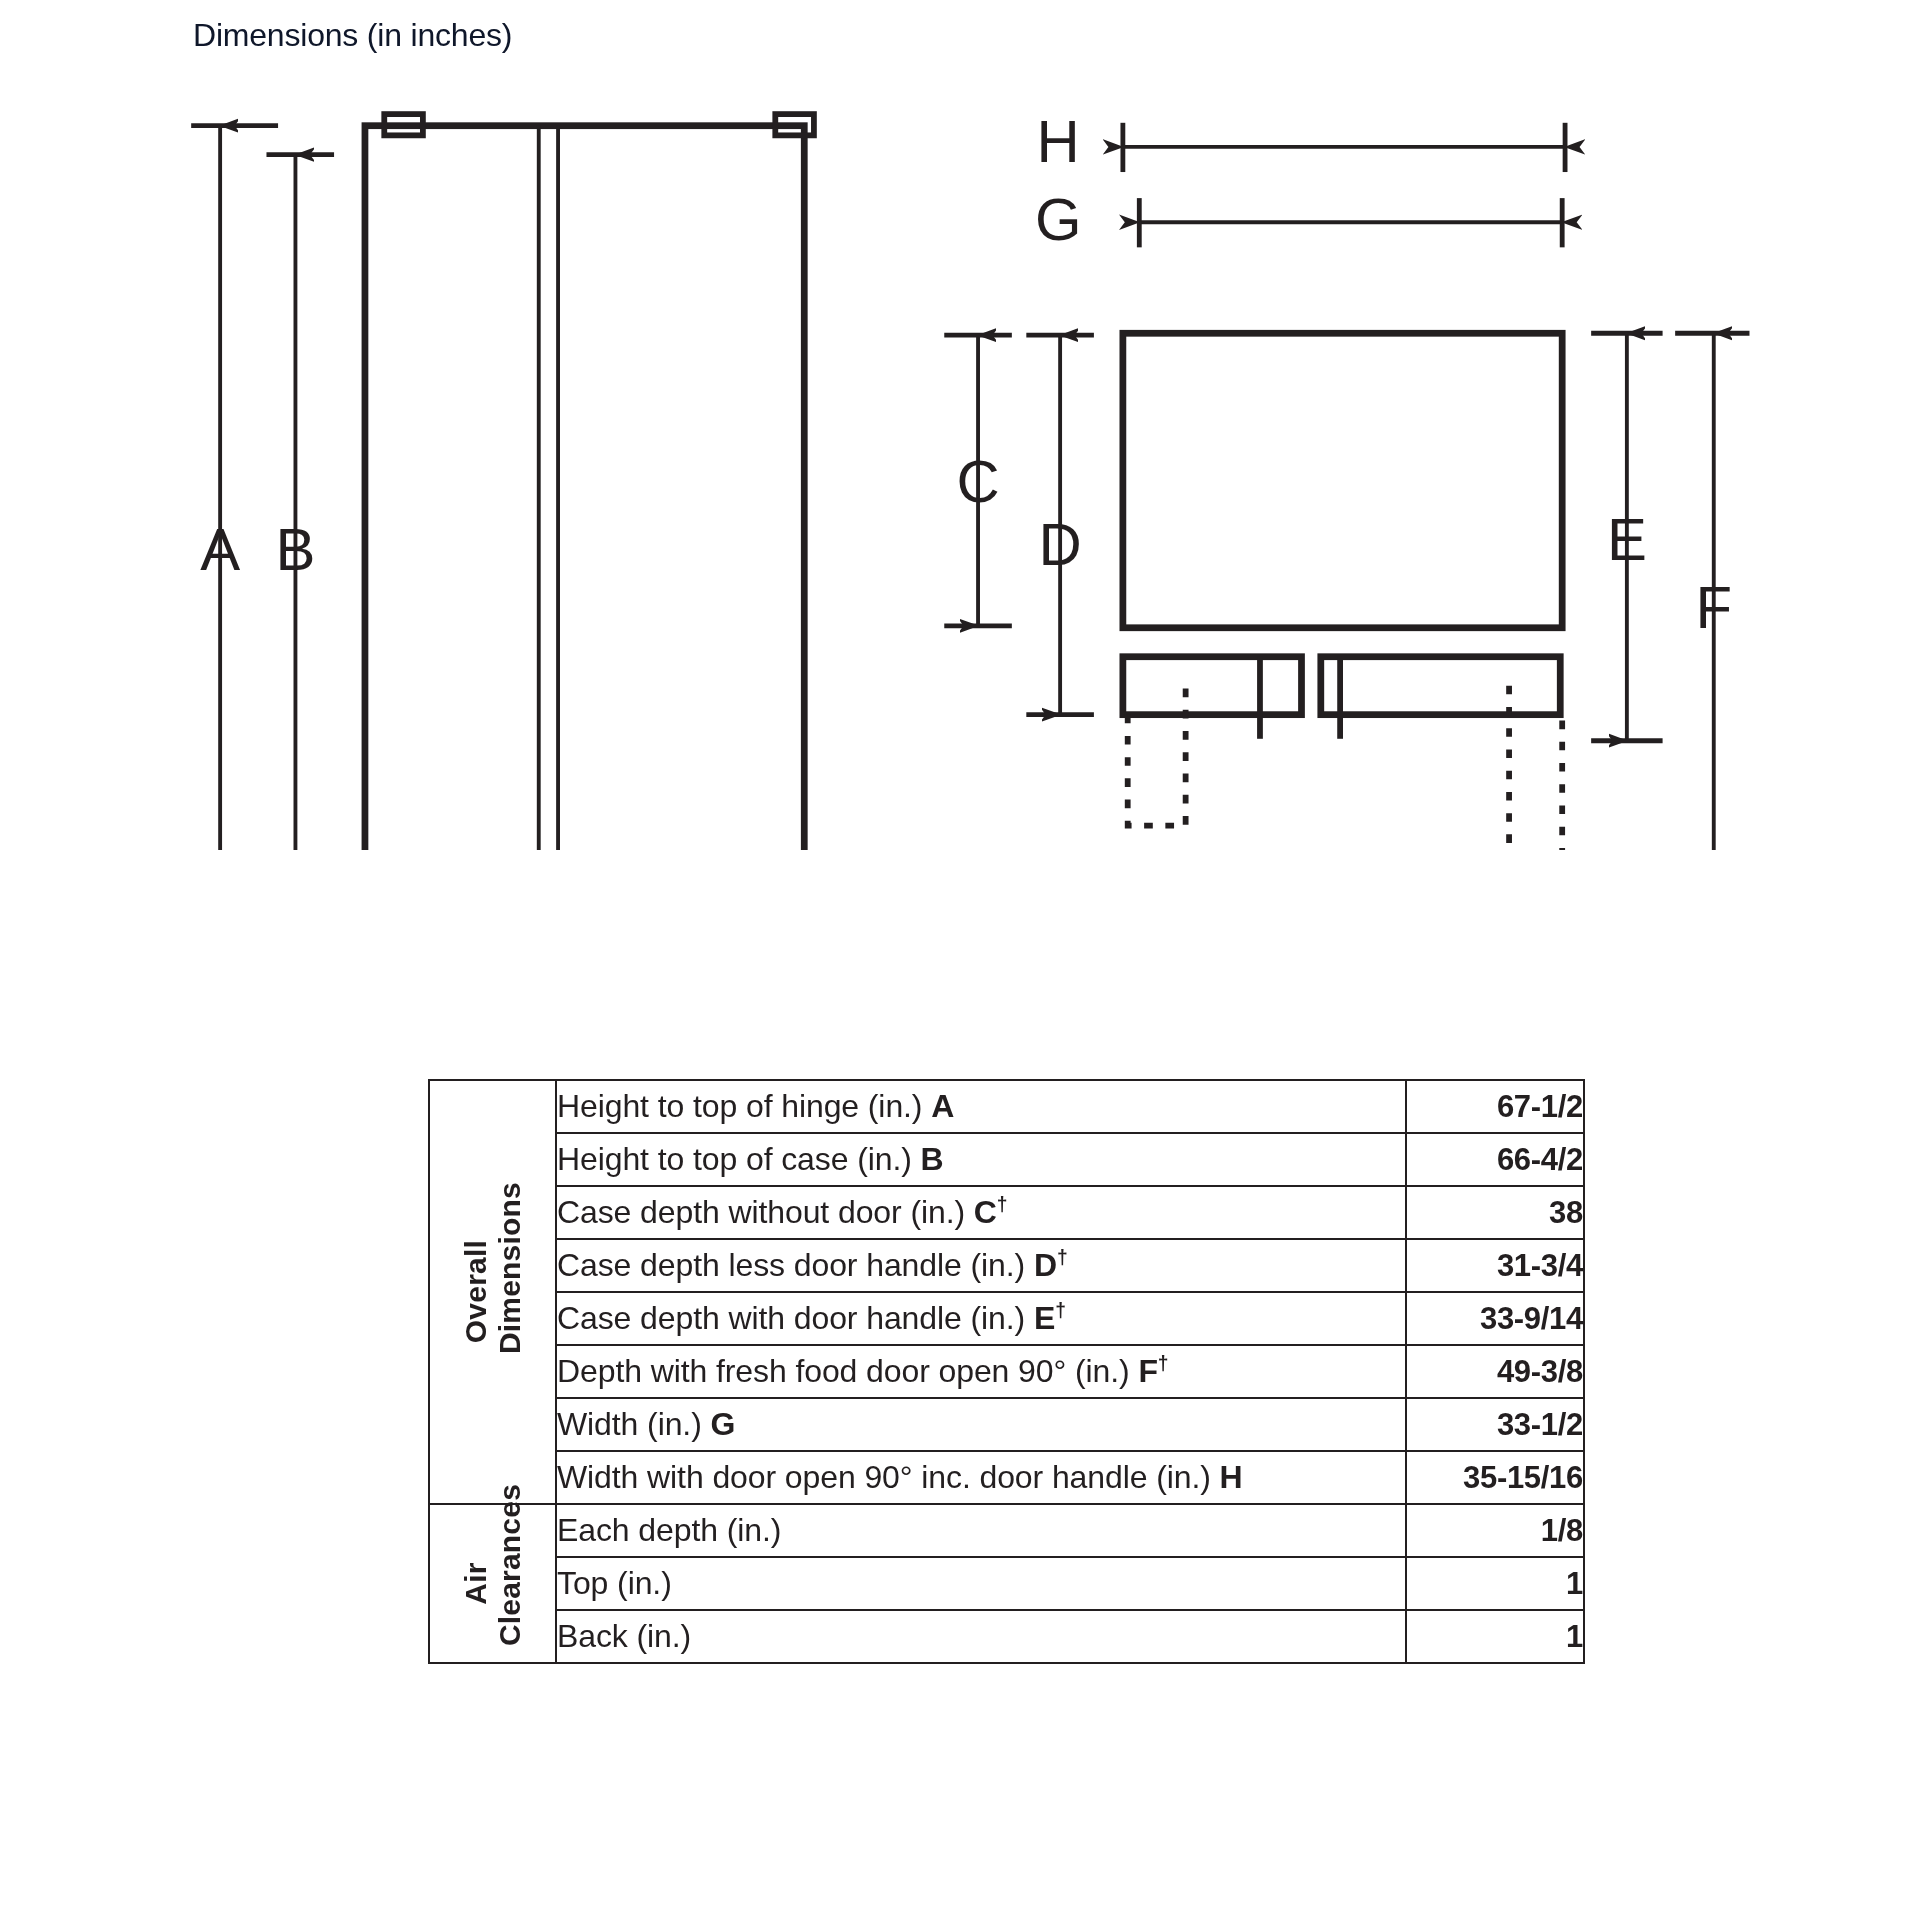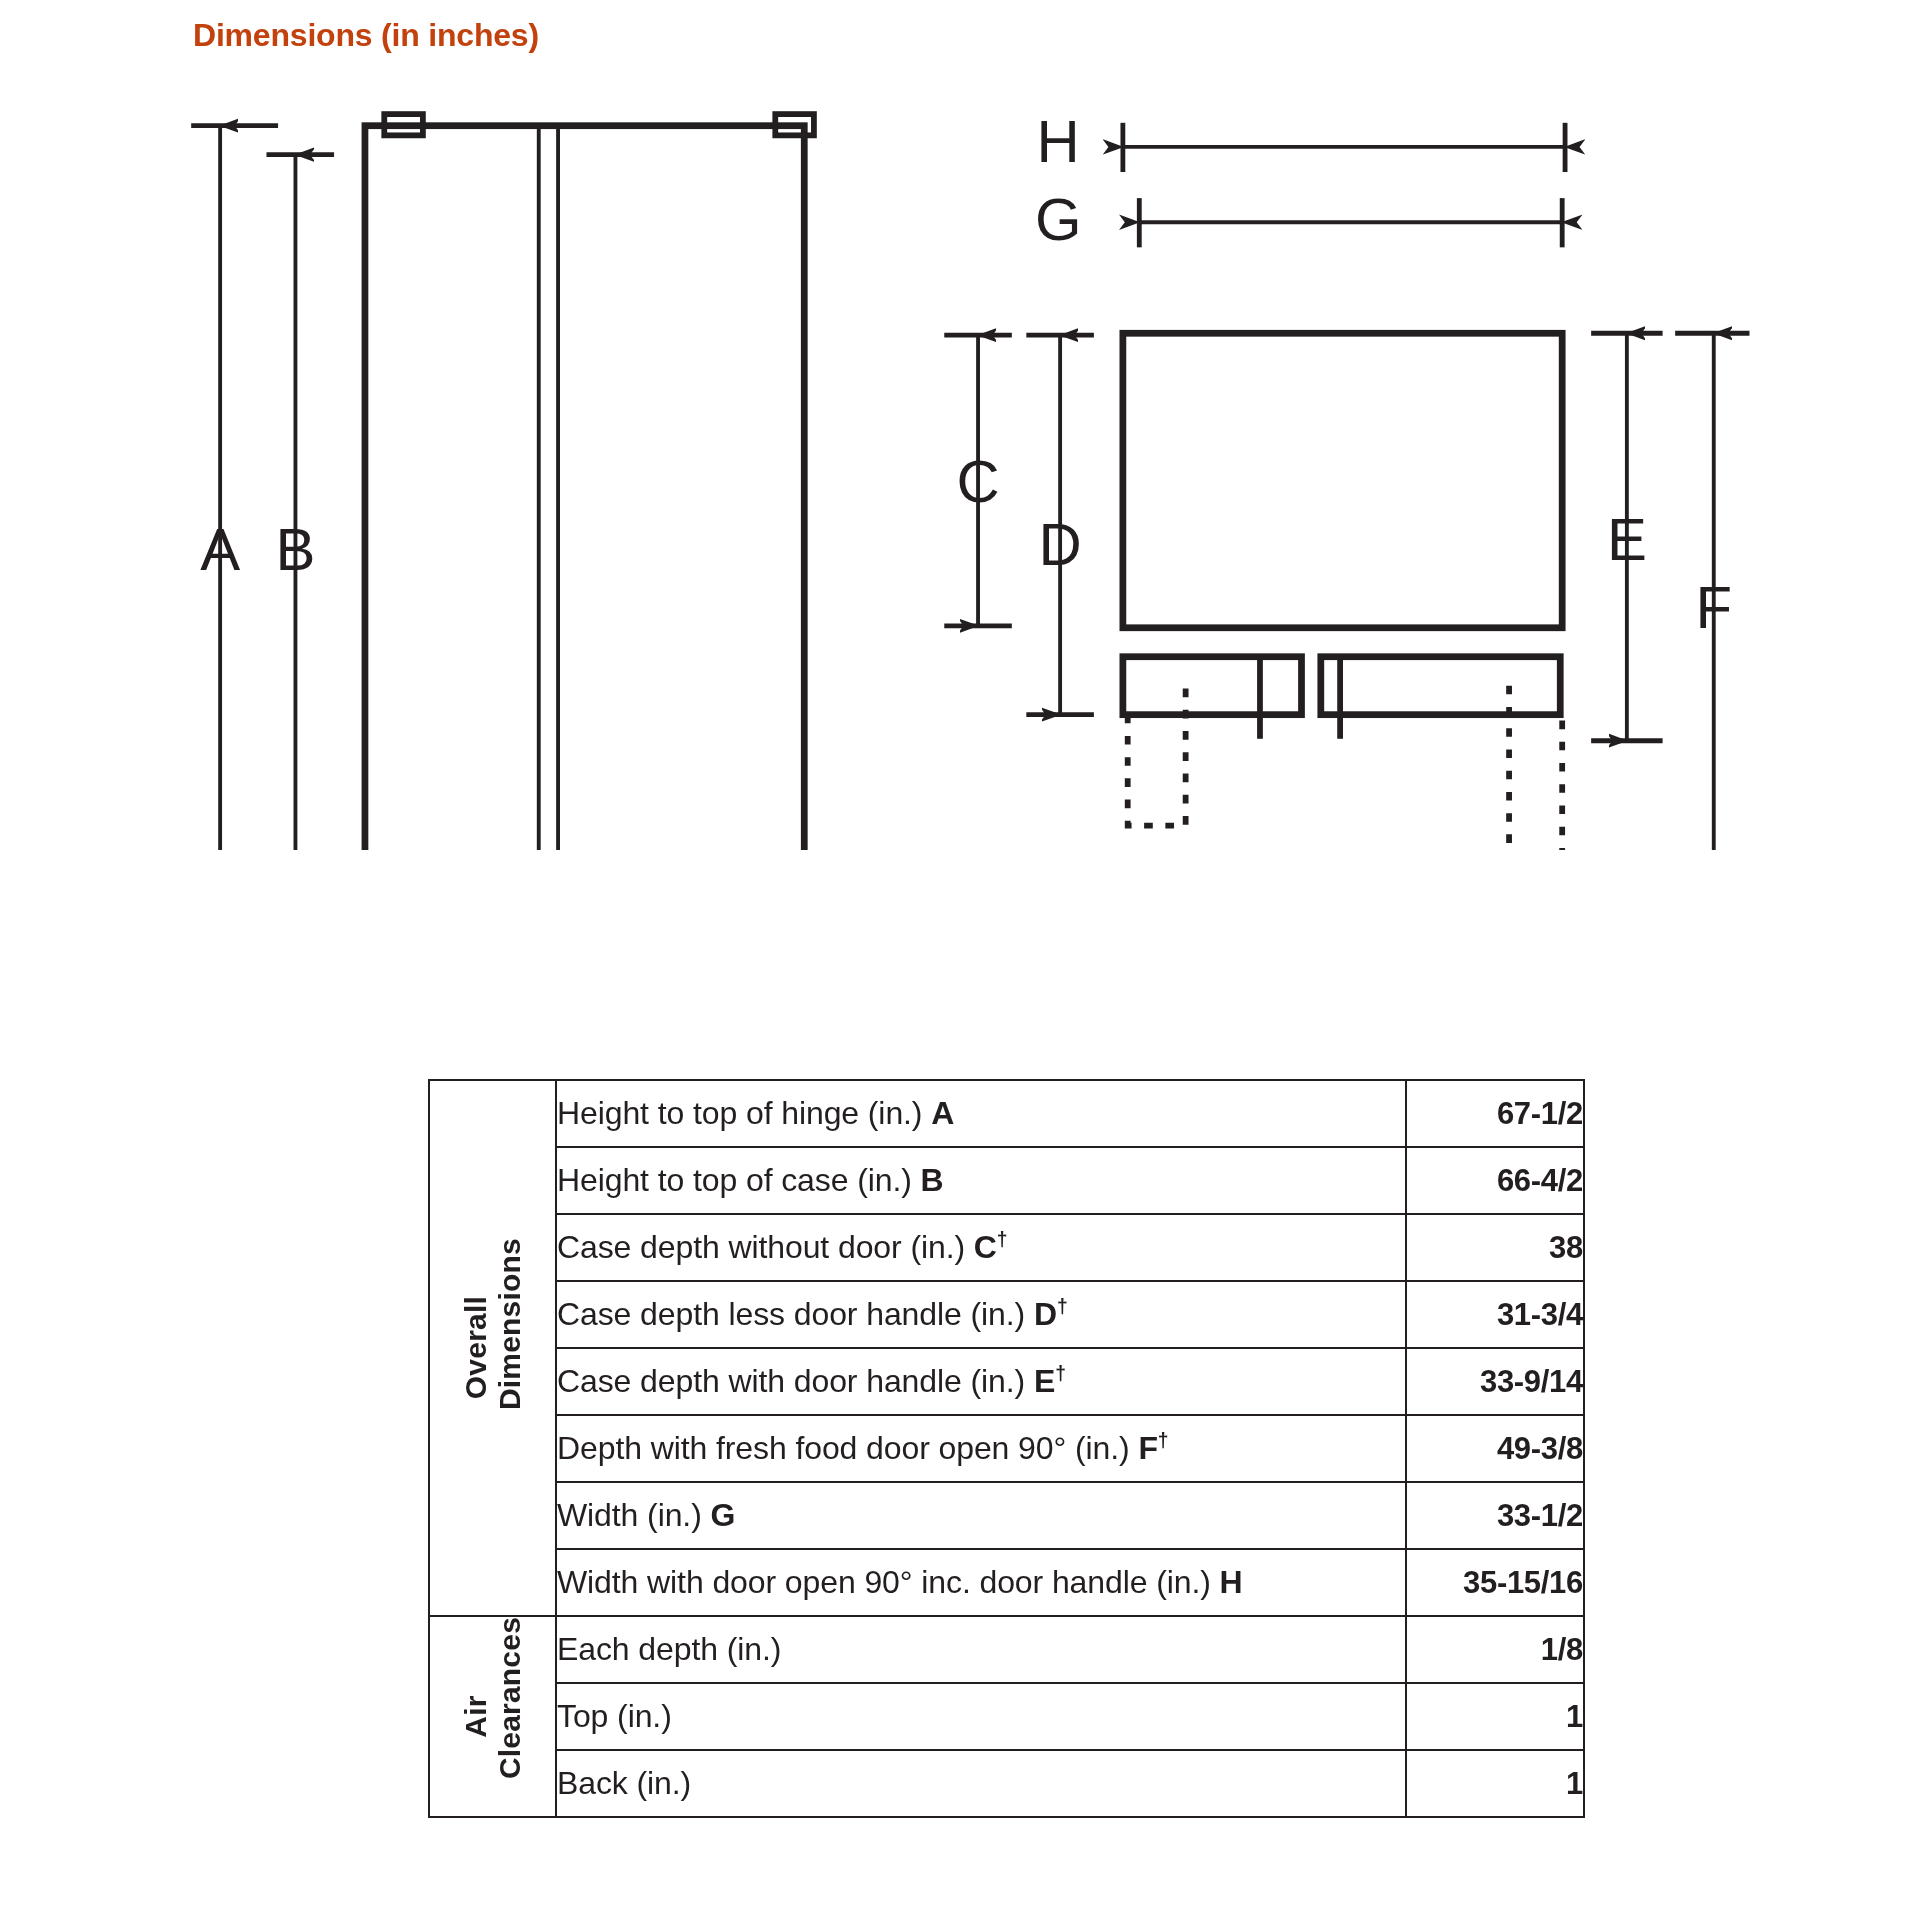--- a/index.html
+++ b/index.html
@@ -10,23 +10,23 @@
     font-family: "Liberation Sans", sans-serif;
     color: #231f20;
   }
   #root { position: relative; width: 1931px; height: 1931px; overflow: hidden; }
 
   
   #page-title {
     position: absolute;
     left: 193px; top: 17.4px;
     font-size: 32px;
-    font-weight: bold;
+    font-weight: normal;
     letter-spacing: -0.2px;
-    color: #c2410c;
+    color: #0f172a;
     white-space: nowrap;
   }
 
   
   #drawings { position: absolute; left: 0; top: 0; width: 1931px; height: 850px; }
   #drawings svg { display: block; }
 
   .dim-letter {
     font-family: "Liberation Sans", sans-serif;
     font-size: 62px;
@@ -63,21 +63,21 @@
     white-space: nowrap;
     font-size: 30px;
     font-weight: bold;
     line-height: 1.12;
     letter-spacing: 0.2px;
   }
 
   td.label-cell {
     padding: 0 0 0 35px;
     font-size: 32px;
-    height: 67px;
+    height: 53px;
     white-space: nowrap;
     letter-spacing: -0.1px;
     margin-top: 30px;
   }
   td.label-cell b { font-weight: bold; }
   td.label-cell sup { font-size: 19.3px; vertical-align: super; font-weight: bold; }
 
   td.value-cell {
     text-align: right;
     font-size: 31px;

